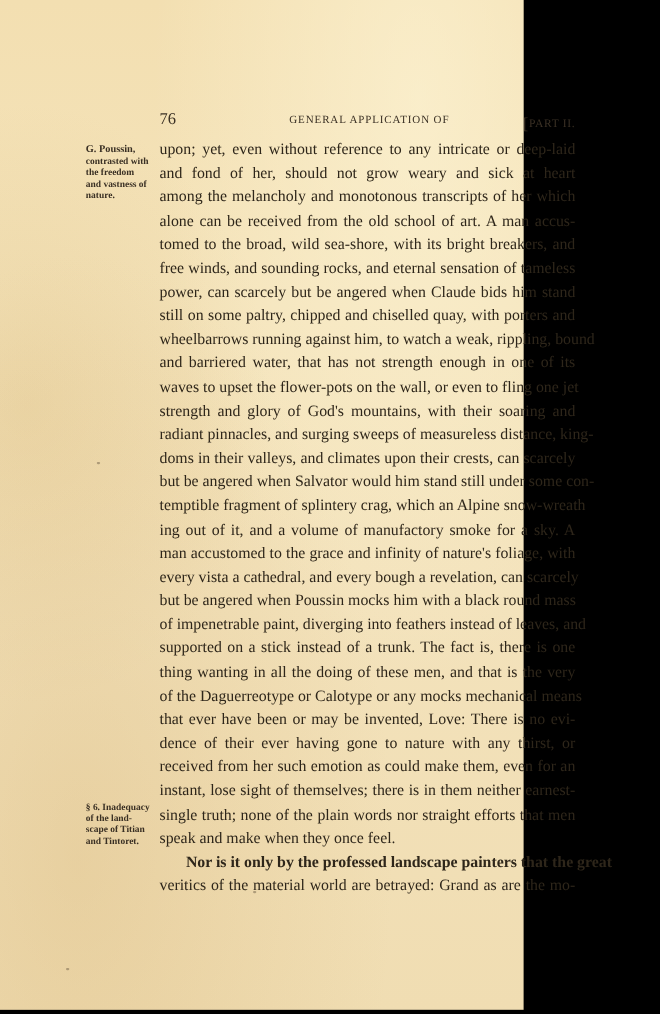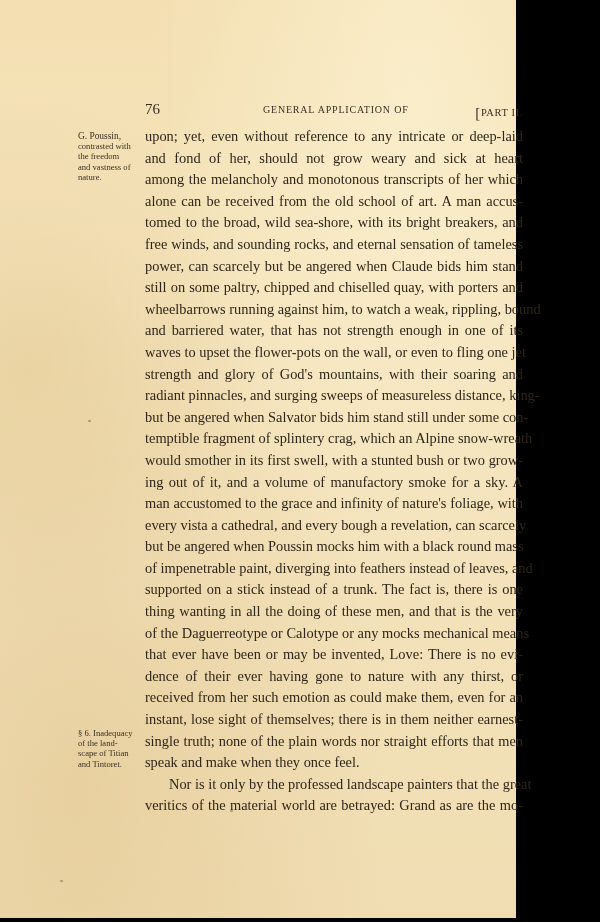--- a/index.html
+++ b/index.html
@@ -3,21 +3,21 @@
 <meta charset="utf-8">
 <style>
   html, body { margin: 0; padding: 0; }
   body {
     width: 600px; height: 922px; overflow: hidden;
     background: #000;
     font-family: "Liberation Serif", "DejaVu Serif", serif;
   }
   .page {
     position: absolute; left: 0; top: 0;
-    width: 516px; height: 918px;
+    width: 476px; height: 918px;
     background:
       radial-gradient(ellipse at 80% 10%, rgba(255,248,220,0.55), rgba(255,248,220,0) 45%),
       radial-gradient(ellipse at 15% 85%, rgba(214,180,120,0.35), rgba(214,180,120,0) 50%),
       radial-gradient(ellipse at 5% 40%, rgba(220,190,130,0.35), rgba(220,190,130,0) 35%),
       linear-gradient(180deg, #f3dfb1 0%, #f4e3ba 30%, #f3e2bb 60%, #f0ddb2 100%);
     color: #2b2418;
   }
   .header {
     position: absolute; top: 101px; left: 145px; width: 378px; height: 18px;
   }
@@ -38,27 +38,27 @@
   .body-text {
     position: absolute; left: 145px; top: 126px; width: 378px;
   }
   .line {
     height: 21.6px; line-height: 21.6px;
     font-size: 14.4px; white-space: nowrap;
     text-align: justify; text-align-last: justify;
     color: #2e261a;
   }
   .line.last { text-align-last: left; }
-  .line.indent { padding-left: 24px; }
+  .line.indent { padding-left: 24px; font-weight: bold; }
 
   .sidenote {
     position: absolute; left: 78px; width: 70px;
     font-size: 8.6px; line-height: 10.2px; color: #3a3024;
   }
-  .sidenote div { white-space: nowrap; }
+  .sidenote div { white-space: nowrap; font-weight: bold; }
   .sidenote .lead { font-size: 9.4px; }
   .speck {
     position: absolute; width: 3px; height: 2px; background: #7a6a50; opacity: .55; border-radius: 1px;
   }
 </style>
 </head>
 <body>
 
 <div class="page">
 
@@ -90,23 +90,23 @@
     <div class="line">alone can be received from the old school of art. A man accus-</div>
     <div class="line">tomed to the broad, wild sea-shore, with its bright breakers, and</div>
     <div class="line">free winds, and sounding rocks, and eternal sensation of tameless</div>
     <div class="line">power, can scarcely but be angered when Claude bids him stand</div>
     <div class="line">still on some paltry, chipped and chiselled quay, with porters and</div>
     <div class="line">wheelbarrows running against him, to watch a weak, rippling, bound</div>
     <div class="line">and barriered water, that has not strength enough in one of its</div>
     <div class="line">waves to upset the flower-pots on the wall, or even to fling one jet</div>
     <div class="line">strength and glory of God's mountains, with their soaring and</div>
     <div class="line">radiant pinnacles, and surging sweeps of measureless distance, king-</div>
-    <div class="line">but be angered when Salvator bids him stand still under some con-</div>
+    <div class="line">doms in their valleys, and climates upon their crests, can scarcely</div>
+    <div class="line">but be angered when Salvator would him stand still under some con-</div>
     <div class="line">temptible fragment of splintery crag, which an Alpine snow-wreath</div>
-    <div class="line">would smother in its first swell, with a stunted bush or two grow-</div>
     <div class="line">ing out of it, and a volume of manufactory smoke for a sky. A</div>
     <div class="line">man accustomed to the grace and infinity of nature's foliage, with</div>
     <div class="line">every vista a cathedral, and every bough a revelation, can scarcely</div>
     <div class="line">but be angered when Poussin mocks him with a black round mass</div>
     <div class="line">of impenetrable paint, diverging into feathers instead of leaves, and</div>
     <div class="line">supported on a stick instead of a trunk. The fact is, there is one</div>
     <div class="line">thing wanting in all the doing of these men, and that is the very</div>
     <div class="line">of the Daguerreotype or Calotype or any mocks mechanical means</div>
     <div class="line">that ever have been or may be invented, Love: There is no evi-</div>
     <div class="line">dence of their ever having gone to nature with any thirst, or</div>

